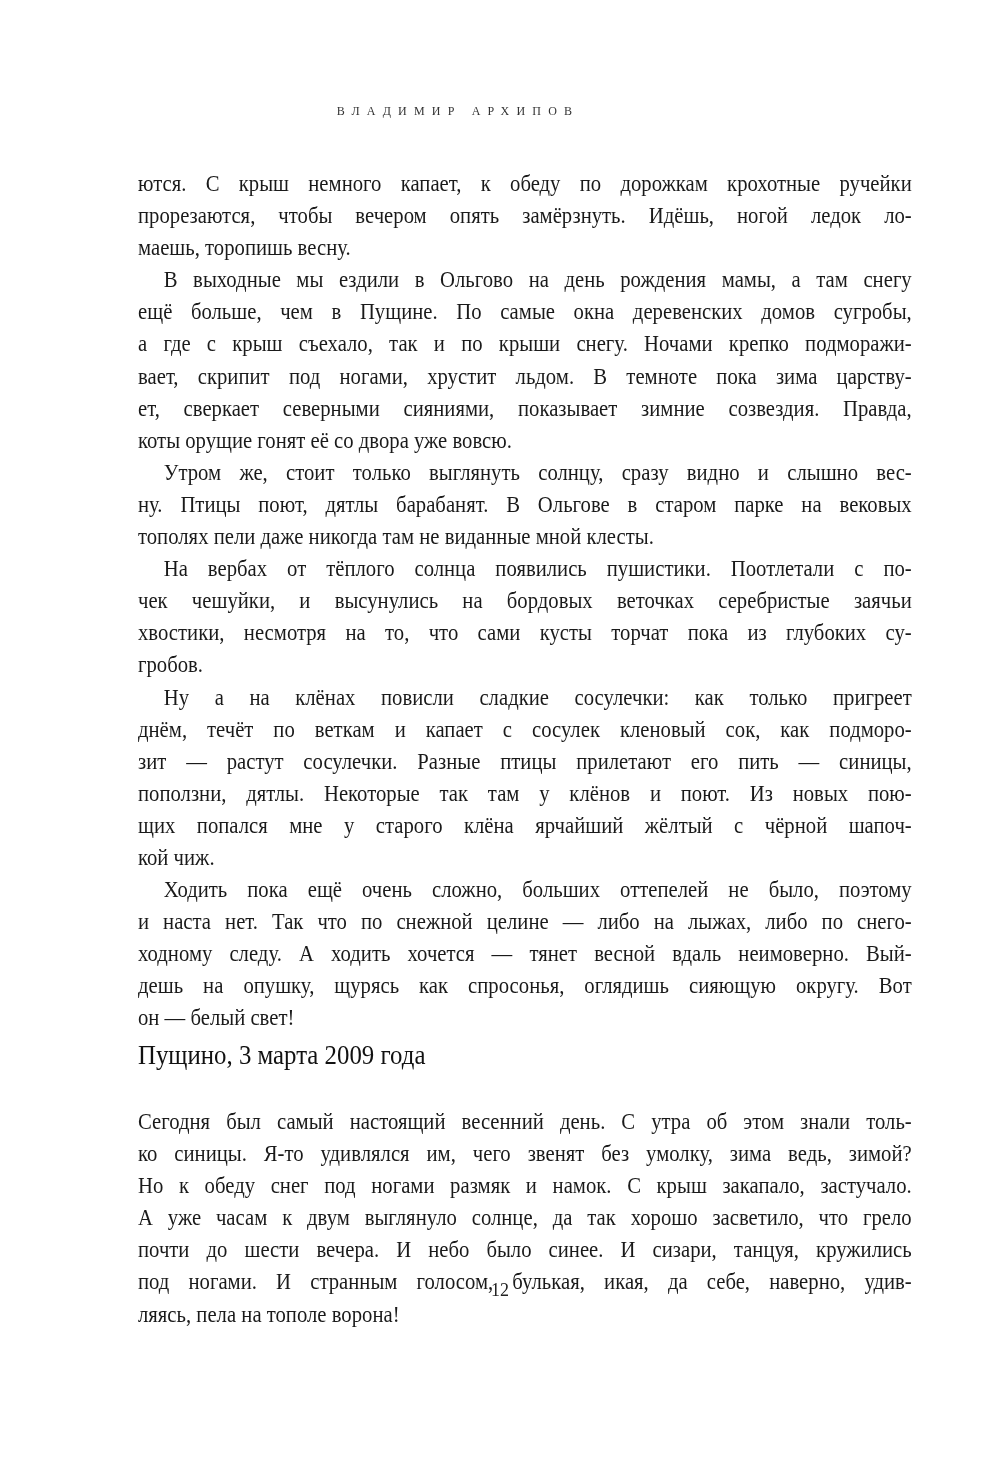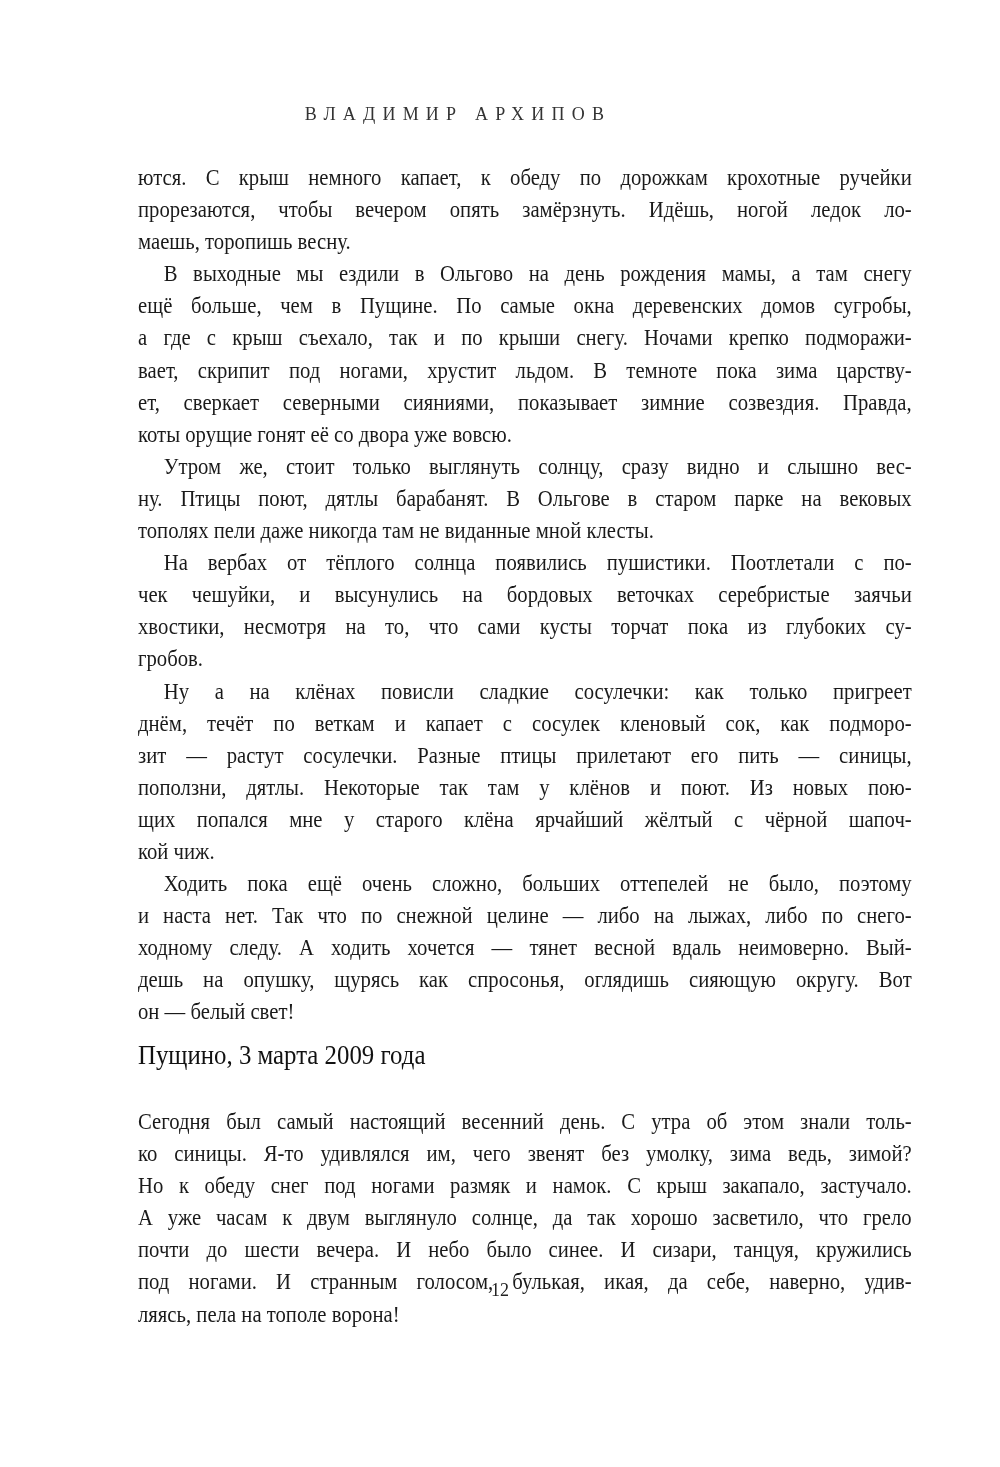--- a/index.html
+++ b/index.html
@@ -1,25 +1,25 @@
 <!DOCTYPE html>
 <html><head>
 <meta charset="utf-8">
 <style>
   html, body { margin: 0; padding: 0; background: #ffffff; }
   body { width: 1000px; height: 1467px; position: relative; overflow: hidden;
          font-family: "Liberation Serif", "DejaVu Serif", serif; color: #1a1a1a; }
   .running-head { position: absolute; top: 104px; left: 0; width: 916px; text-align: center;
-                  font-size: 18px; letter-spacing: 7.2px; color: #333; font-family: Liberation Serif, serif; }
+                  font-size: 12px; letter-spacing: 7.2px; color: #333; font-family: Liberation Serif, serif; }
   .text-block { position: absolute; left: 138px; width: 774px; }
   .lines { font-size: 22.5px; line-height: 32.1px; transform: scaleX(0.92); transform-origin: left top; width: 841px; }
   .line { display: block; white-space: nowrap; text-align: justify; text-align-last: justify; height: 32.1px; }
   .line.last { text-align-last: left; }
   .line.indent { padding-left: 28px; box-sizing: border-box; }
-  #block1 { top: 162px; }
+  #block1 { top: 168px; }
   .heading { position: absolute; left: 138px; top: 1040px; font-size: 27px; transform: scaleX(0.92);
              transform-origin: left top; white-space: nowrap; color: #111; }
   #block2 { top: 1098px; margin-top: 8px; }
   .folio { position: absolute; top: 1280px; left: 0; width: 1000px; text-align: center; font-size: 18px; color: #222; }
 </style>
 </head>
 <body>
 
 <div class="running-head">ВЛАДИМИР АРХИПОВ</div>
 

